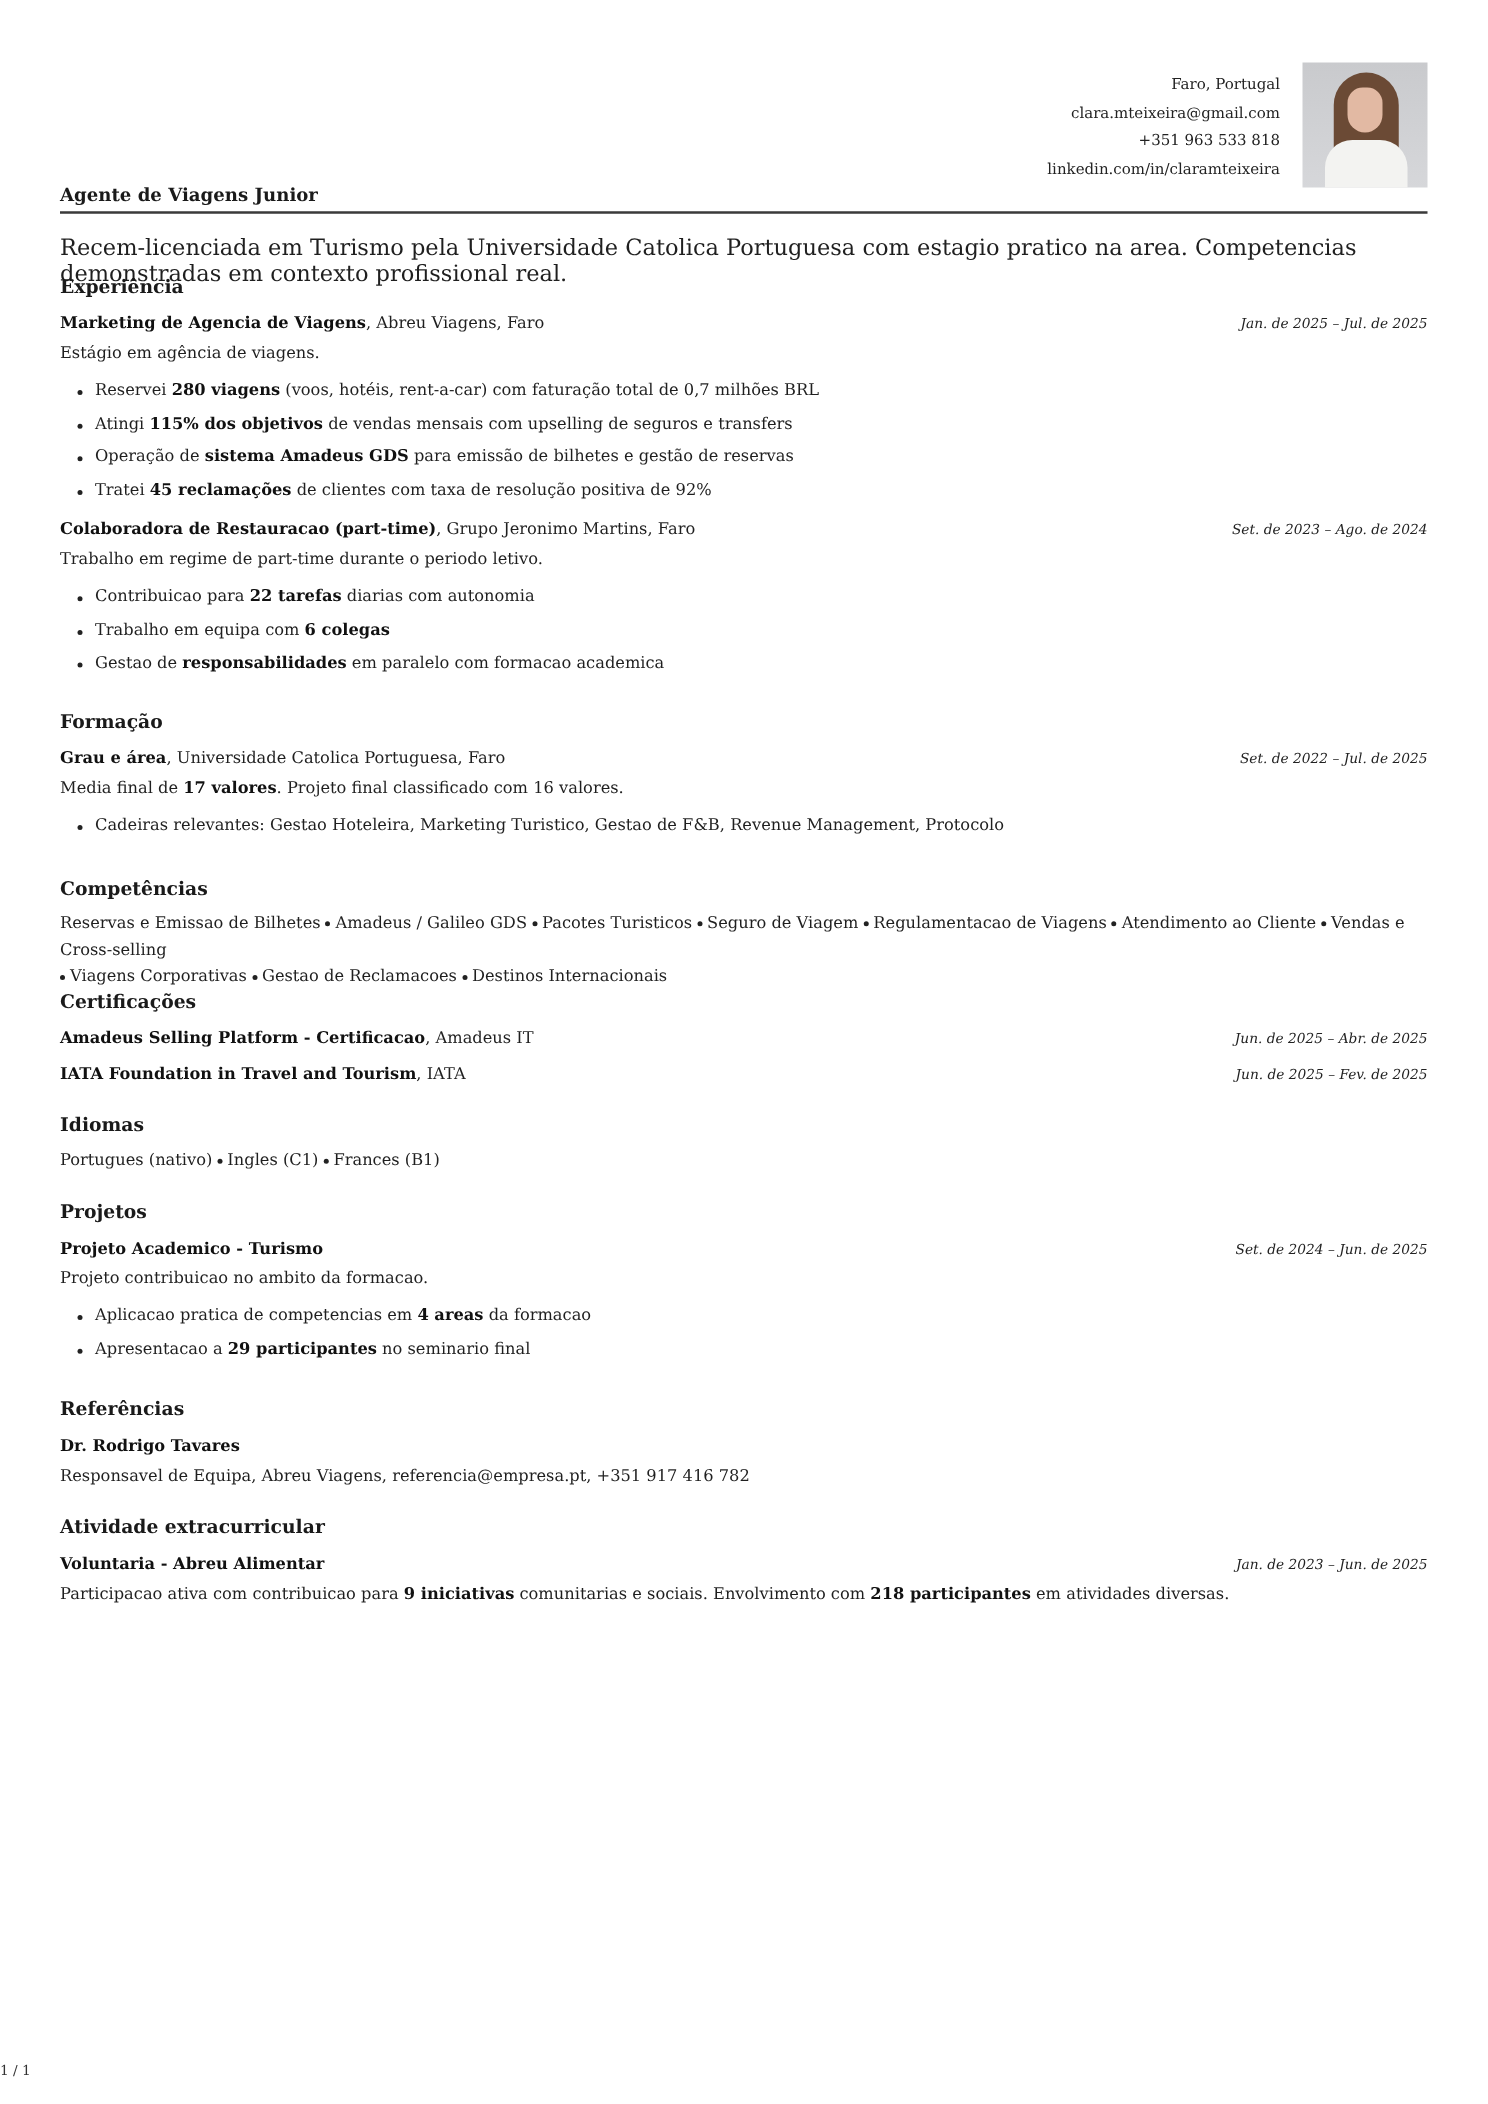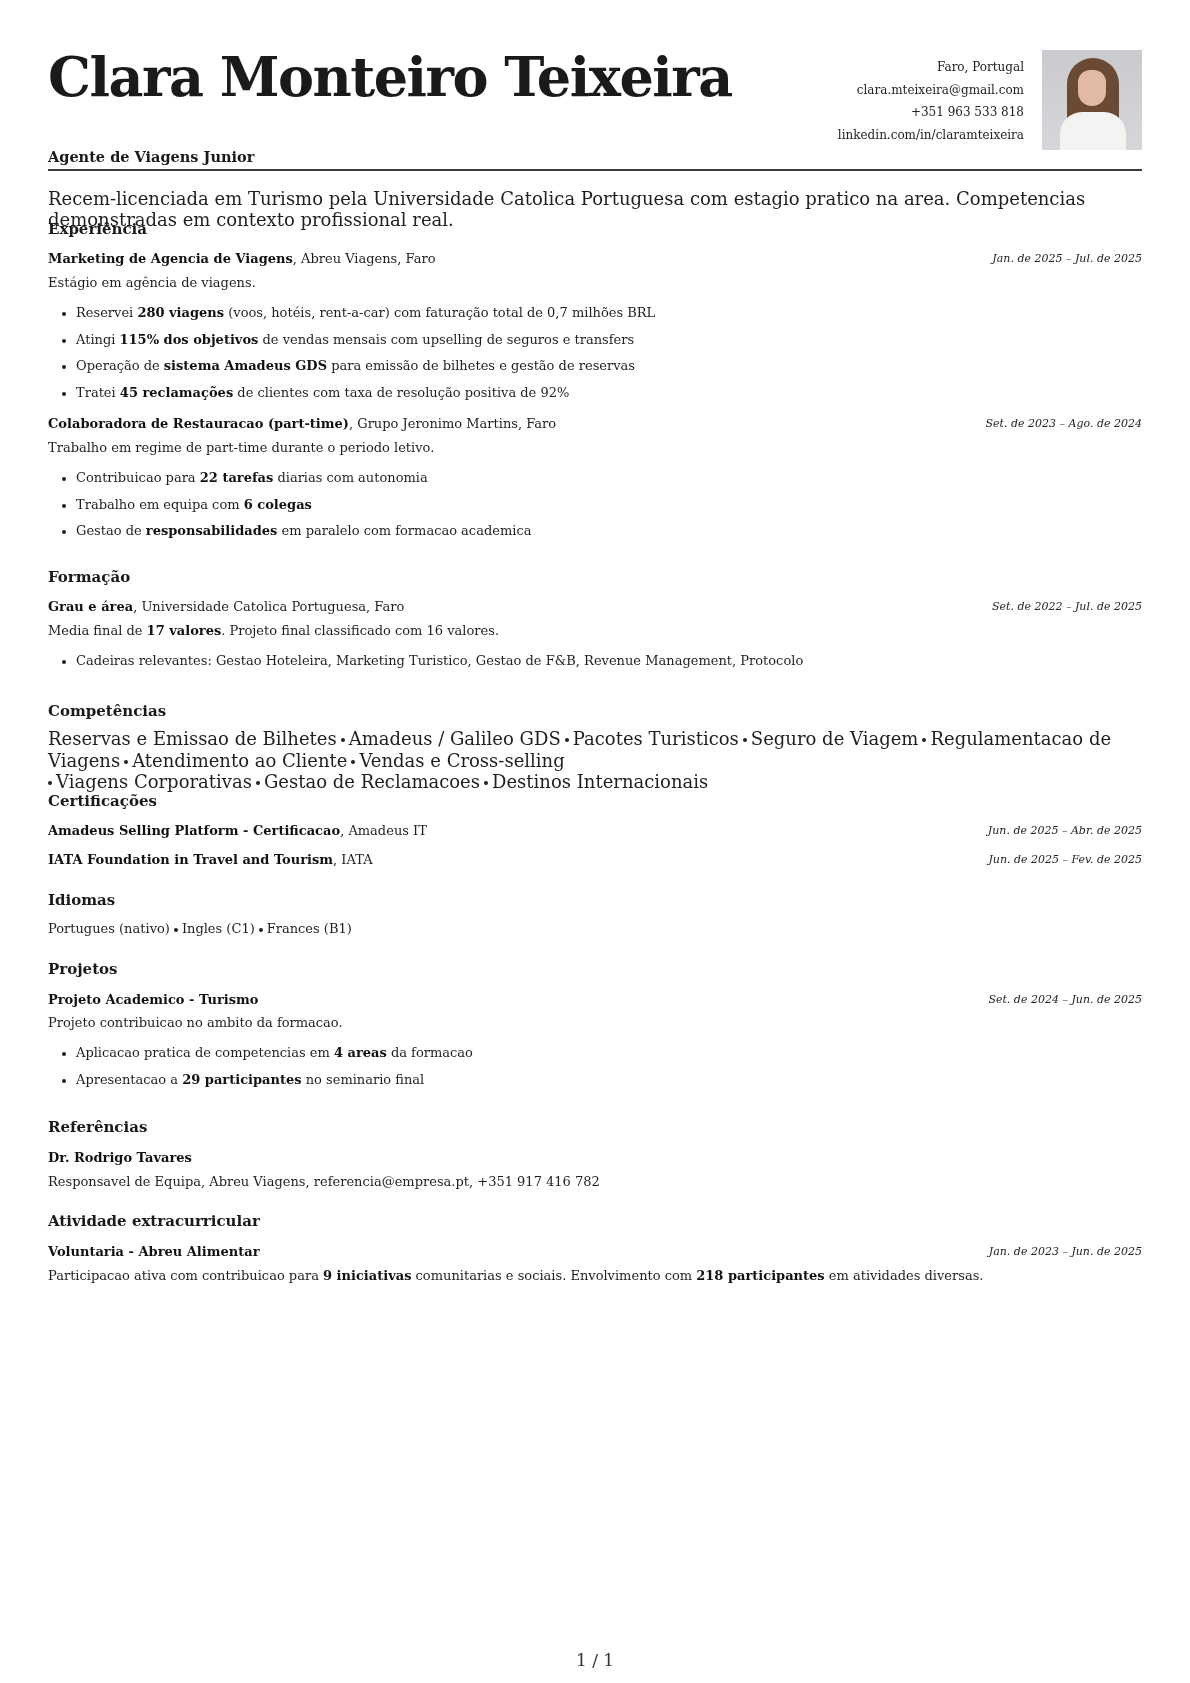--- a/index.html
+++ b/index.html
@@ -53,30 +53,29 @@
     white-space: nowrap;
   }
   .bullets { position: absolute; left: 28px; margin: 0; padding: 0; list-style: none; font-size: 13px; }
   .bullets li { position: relative; height: 26.5px; line-height: 18px; white-space: nowrap; }
   .bullets li::before {
     content: ""; position: absolute; left: -14px; top: 8px;
     width: 4px; height: 4px; border-radius: 50%; background: #222;
   }
   b { font-weight: bold; color: #111; }
   .dot { display: inline-block; width: 4px; height: 4px; border-radius: 50%; background: #222; vertical-align: middle; margin: 0 4px; }
-  .skills { position: absolute; left: 0; right: 0; font-size: 18px; line-height: 21.5px; }
-  .pager { position: absolute; left: 0; right: 0; top: 1650px; text-align: center; font-size: 17px; color: #333; }
+  .skills { position: absolute; left: 0; right: 0; font-size: 13px; line-height: 21.5px; }
+  .pager { position: absolute; left: 0; right: 0; top: 1650px; font-size: 11px; color: #333; }
 </style>
 </head>
 <body>
 
 <div class="page">
 
   <div class="header">
-    <div class="name">Clara Monteiro Teixeira</div>
     <div class="role">Agente de Viagens Junior</div>
     <div class="contact">
       <div>Faro, Portugal</div>
       <div>clara.mteixeira@gmail.com</div>
       <div>+351 963 533 818</div>
       <div>linkedin.com/in/claramteixeira</div>
     </div>
     <div class="photo">
       <div class="hair"></div>
       <div class="shirt"></div>

